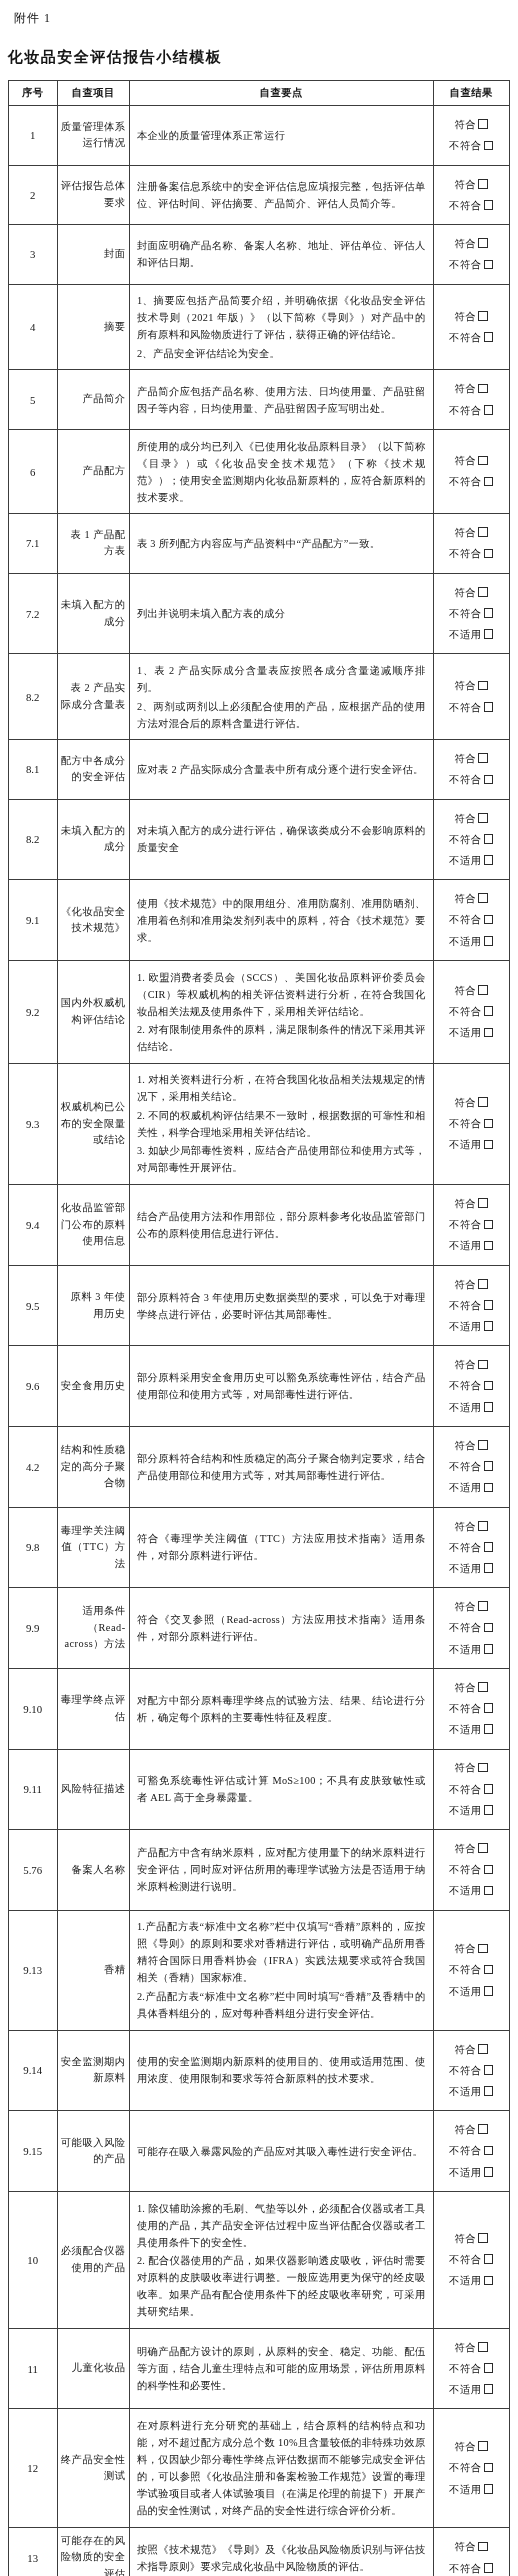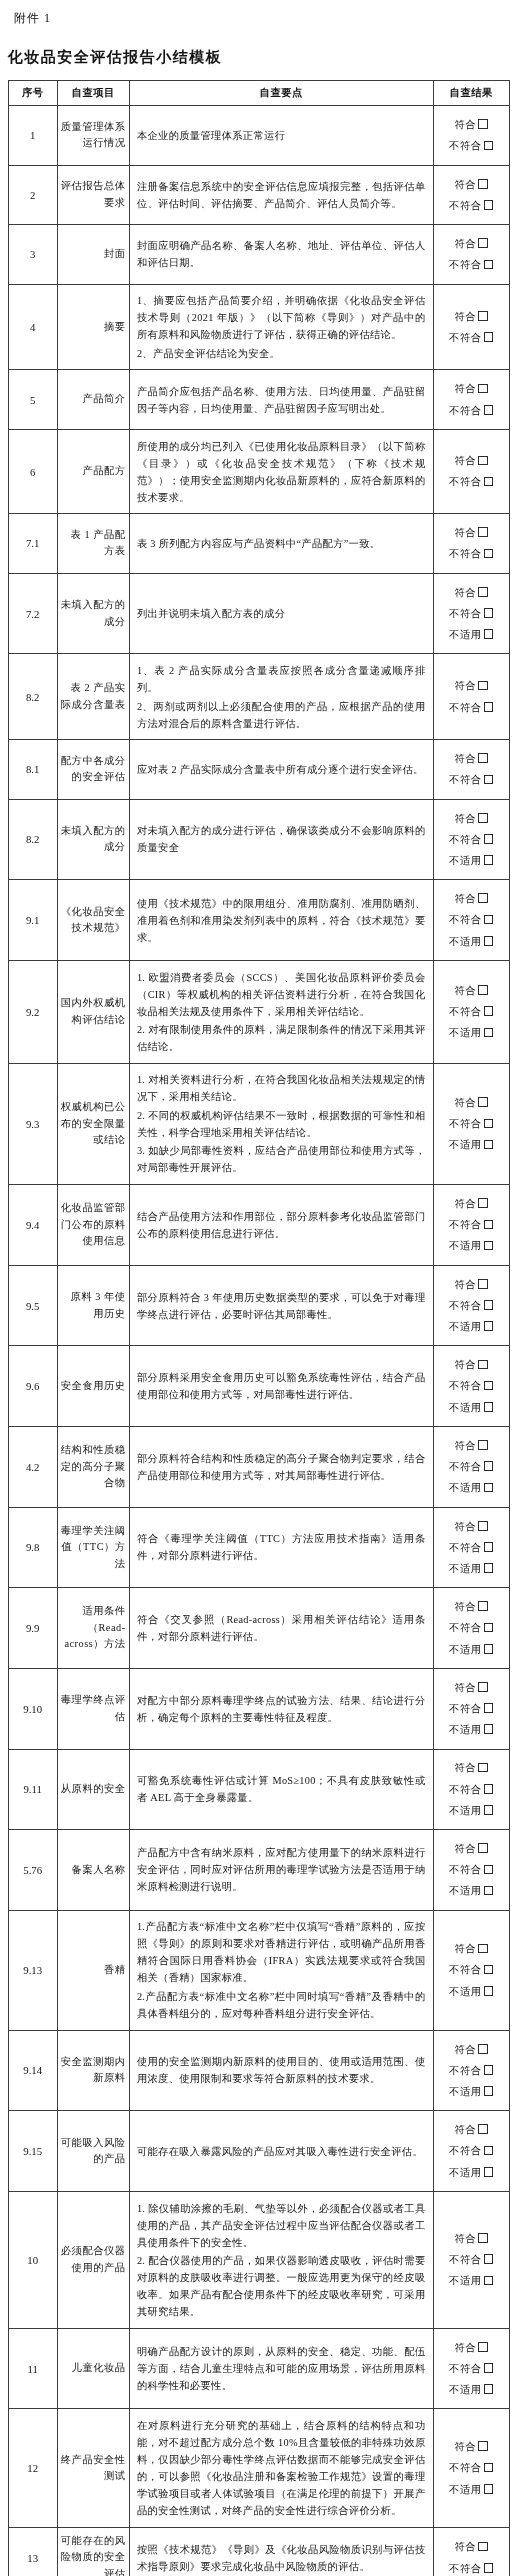--- a/index.html
+++ b/index.html
@@ -288,21 +288,21 @@
     <td class="res-cell">
             <div class="res-line"><span>符合</span><span class="checkbox"></span></div>
             <div class="res-line"><span>不符合</span><span class="checkbox"></span></div>
             <div class="res-line"><span>不适用</span><span class="checkbox"></span></div>
           </td>
   </tr>
         <tr class="row">
     <td class="no-cell">9.9</td>
     <td class="item-cell">适用条件（Read-across）方法</td>
     <td class="pts-cell">
-            <p>符合《交叉参照（Read-across）采用相关评估结论》适用条件，对部分原料进行评估。</p>
+            <p>符合《交叉参照（Read-across）方法应用技术指南》适用条件，对部分原料进行评估。</p>
           </td>
     <td class="res-cell">
             <div class="res-line"><span>符合</span><span class="checkbox"></span></div>
             <div class="res-line"><span>不符合</span><span class="checkbox"></span></div>
             <div class="res-line"><span>不适用</span><span class="checkbox"></span></div>
           </td>
   </tr>
         <tr class="row">
     <td class="no-cell">9.10</td>
     <td class="item-cell">毒理学终点评估</td>
@@ -310,21 +310,21 @@
             <p>对配方中部分原料毒理学终点的试验方法、结果、结论进行分析，确定每个原料的主要毒性特征及程度。</p>
           </td>
     <td class="res-cell">
             <div class="res-line"><span>符合</span><span class="checkbox"></span></div>
             <div class="res-line"><span>不符合</span><span class="checkbox"></span></div>
             <div class="res-line"><span>不适用</span><span class="checkbox"></span></div>
           </td>
   </tr>
         <tr class="row">
     <td class="no-cell">9.11</td>
-    <td class="item-cell">从原料的安全</td>
+    <td class="item-cell">风险特征描述</td>
     <td class="pts-cell">
             <p>可豁免系统毒性评估或计算 MoS≥100；不具有皮肤致敏性或者 AEL 高于全身暴露量。</p>
           </td>
     <td class="res-cell">
             <div class="res-line"><span>符合</span><span class="checkbox"></span></div>
             <div class="res-line"><span>不符合</span><span class="checkbox"></span></div>
             <div class="res-line"><span>不适用</span><span class="checkbox"></span></div>
           </td>
   </tr>
         <tr class="row">

